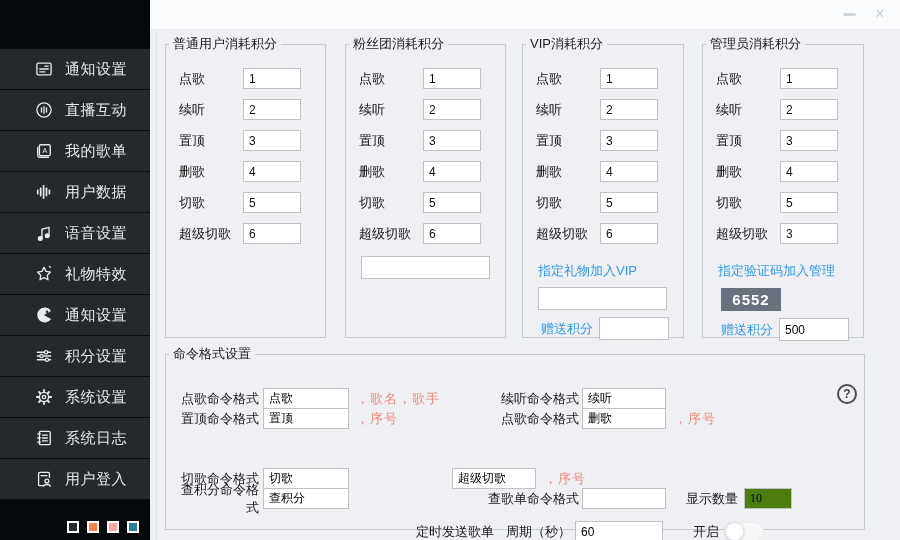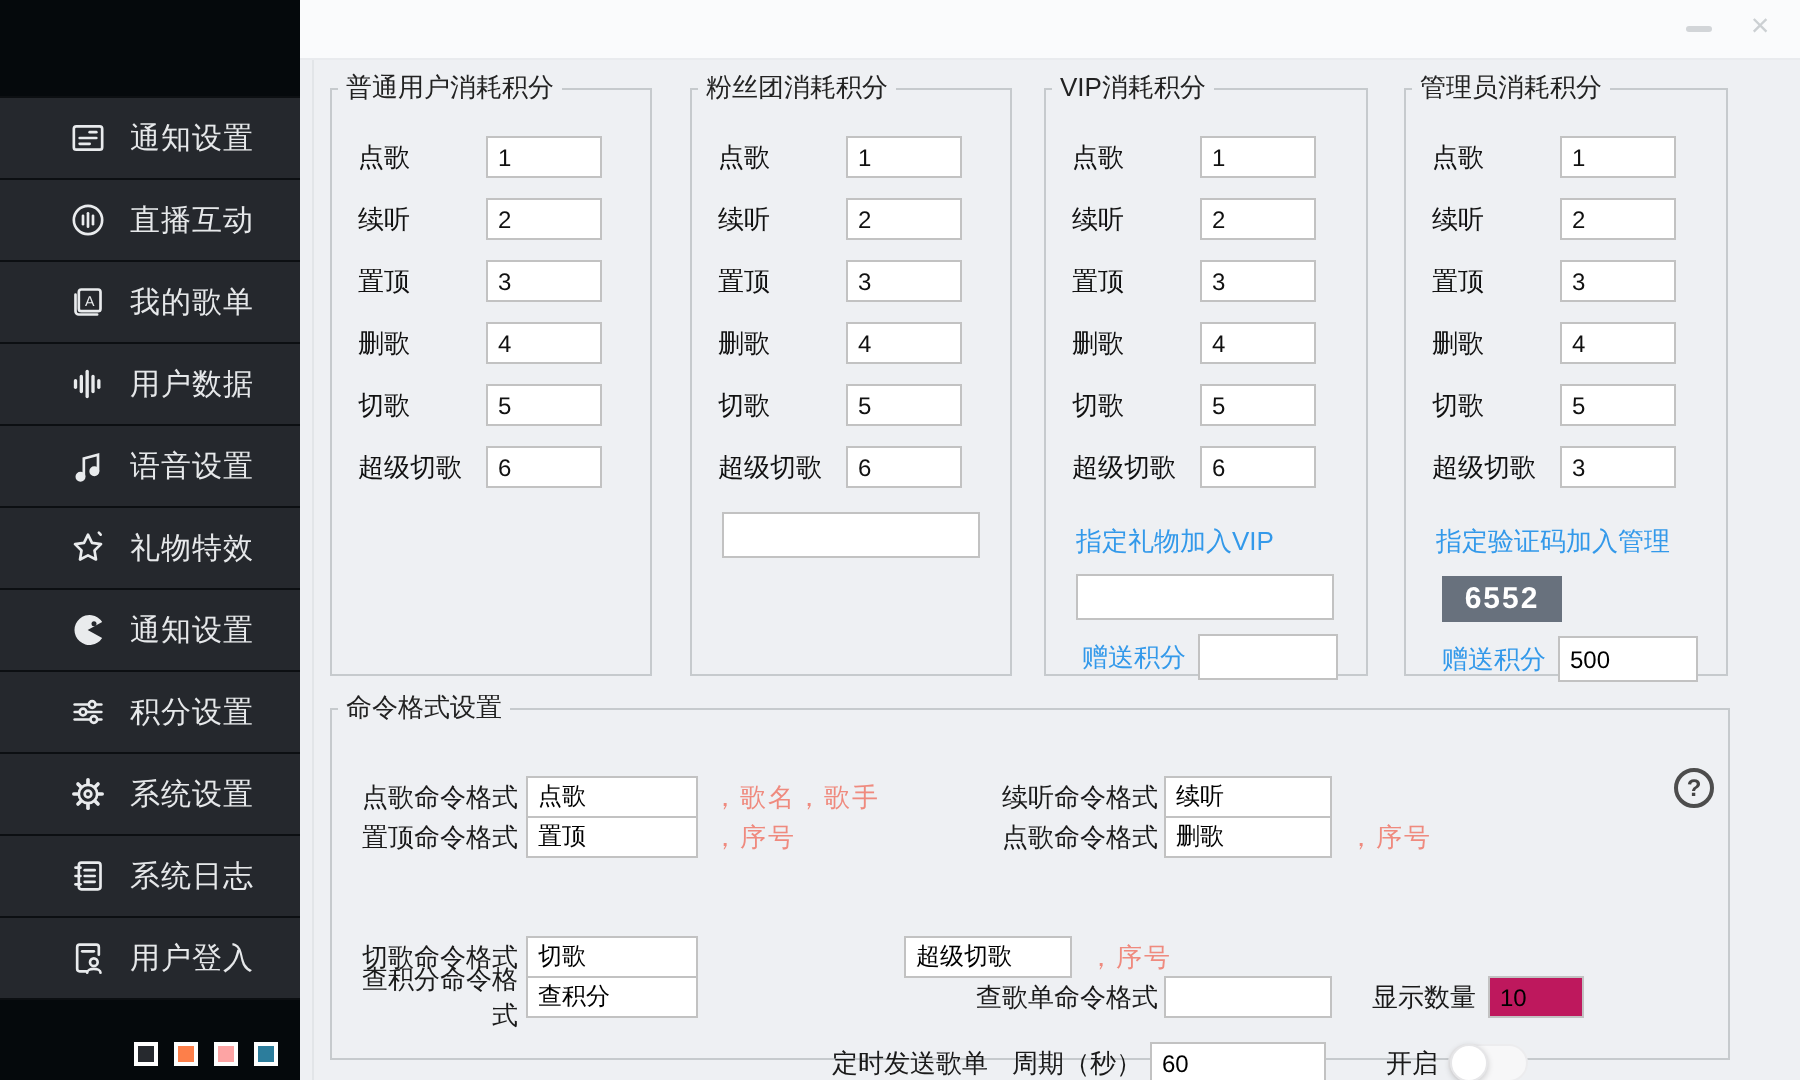--- a/index.html
+++ b/index.html
@@ -48,21 +48,21 @@
   
   #cmd-panel { left:15px; top:345px; width:700px; height:185px; }
   .crow { position:absolute; left:10px; right:10px; height:23px; display:flex; align-items:center; }
   .cl-label { width:83px; text-align:right; font-size:13px; flex:none; }
   .cl-input { margin-left:4px; width:86px; height:21px; border:1px solid #c2c2c2; background:#fff; font-size:12px; padding-left:5px; font-family:inherit; flex:none; }
   .cl-hint { margin-left:7px; width:93px; font-size:13px; color:#ef8a7e; letter-spacing:1px; flex:none; white-space:nowrap; overflow:visible; }
   .cr-label { width:130px; text-align:right; font-size:13px; flex:none; }
   .cr-input { margin-left:3px; width:84px; height:21px; border:1px solid #c2c2c2; background:#fff; font-size:12px; padding-left:5px; font-family:inherit; flex:none; }
   .cr-hint { margin-left:8px; font-size:13px; color:#ef8a7e; letter-spacing:1px; flex:none; white-space:nowrap; }
   .dc-label { margin-left:20px; font-size:13px; flex:none; }
-  .dc-input { margin-left:6px; width:48px; height:21px; border:1px solid #c2c2c2; background:#be185d; font-size:12px; padding-left:5px; font-family:Liberation Sans, sans-serif; flex:none; }
+  .dc-input { margin-left:6px; width:48px; height:21px; border:1px solid #c2c2c2; background:#4d7c0f; font-size:12px; padding-left:5px; font-family:Liberation Serif, serif; flex:none; }
   .sch-send { margin-left:237px; width:81px; text-align:right; font-size:13px; flex:none; }
   .sch-period { margin-left:12px; font-size:13px; flex:none; }
   .sch-input { margin-left:4px; width:88px; height:21px; border:1px solid #c2c2c2; background:#fff; font-size:12px; padding-left:5px; font-family:inherit; flex:none; }
   .sch-toggle-label { margin-left:30px; font-size:13px; flex:none; }
   .toggle { margin-left:5px; width:40px; height:19px; border-radius:10px; background:#f7f7f8; border:1px solid #ececee; position:relative; cursor:pointer; flex:none; }
   .toggle-knob { position:absolute; left:0; top:-1px; width:19px; height:19px; border-radius:50%; background:#fff; border:1px solid #e6e6e8; box-shadow:0 1px 3px rgba(0,0,0,.18); }
   .help-icon { position:absolute; left:671px; top:21px; width:20px; height:20px; border:2px solid #4d4d4d; border-radius:50%; display:flex; align-items:center; justify-content:center; font-size:12px; font-weight:bold; color:#444; cursor:pointer; }
 </style>
 </head>
 <body>

